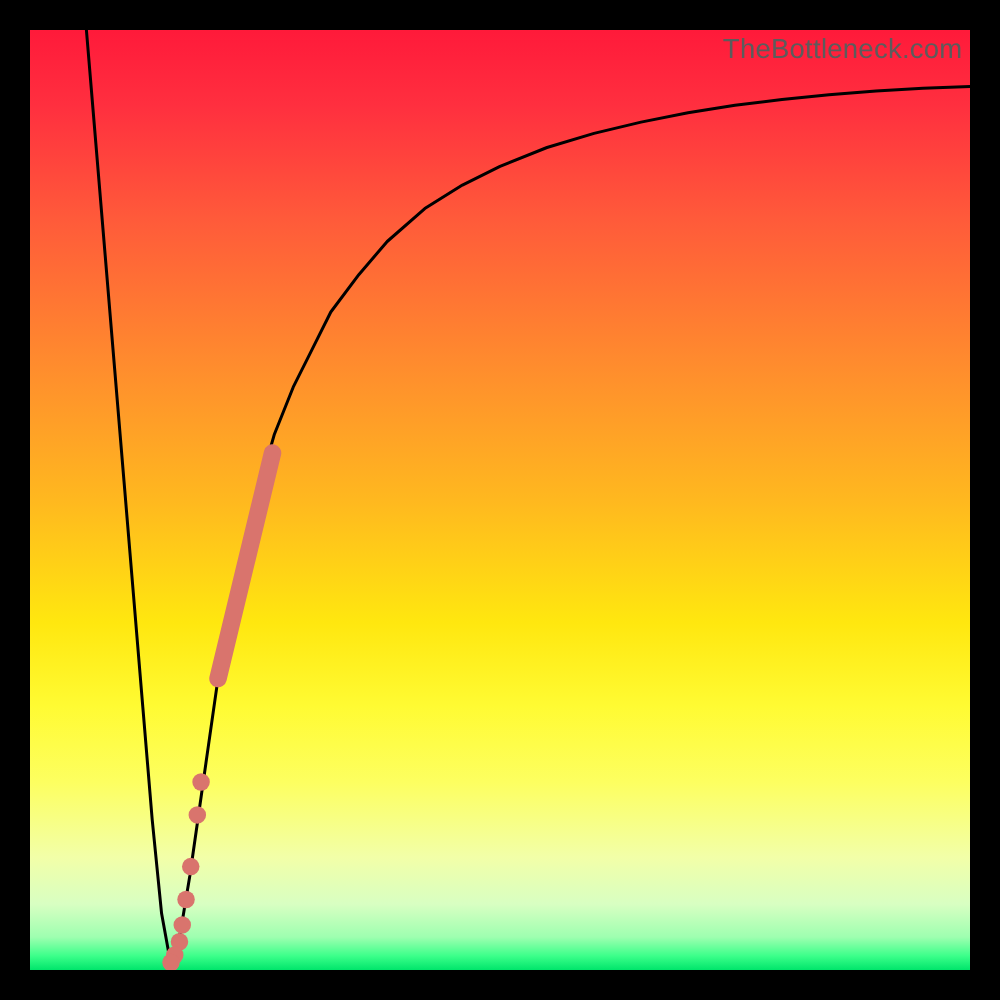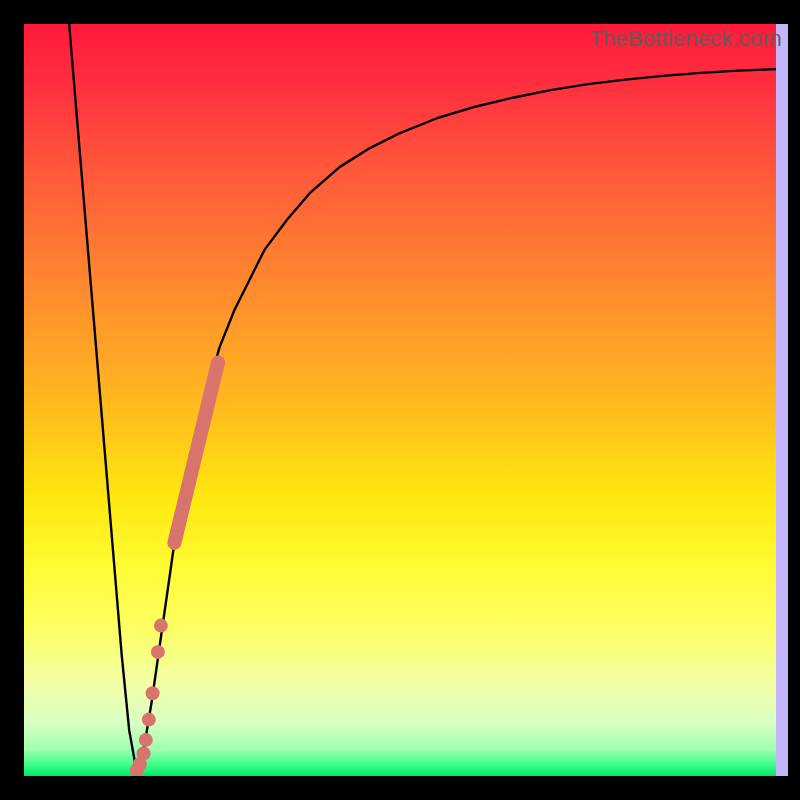--- a/index.html
+++ b/index.html
@@ -10,22 +10,21 @@
     background: #000;
     overflow: hidden;
     font-family: Arial, Helvetica, sans-serif;
   }
   .frame {
     position: absolute;
     left: 24px;
     top: 24px;
     width: 752px;
     height: 752px;
-    background: #c4b5fd;
-    padding-left: 12px;
+    background: #fde047;
   }
   .plot {
     position: absolute;
     left: 0;
     top: 0;
     width: 752px;
     height: 752px;
   }
   .watermark {
     position: absolute;

